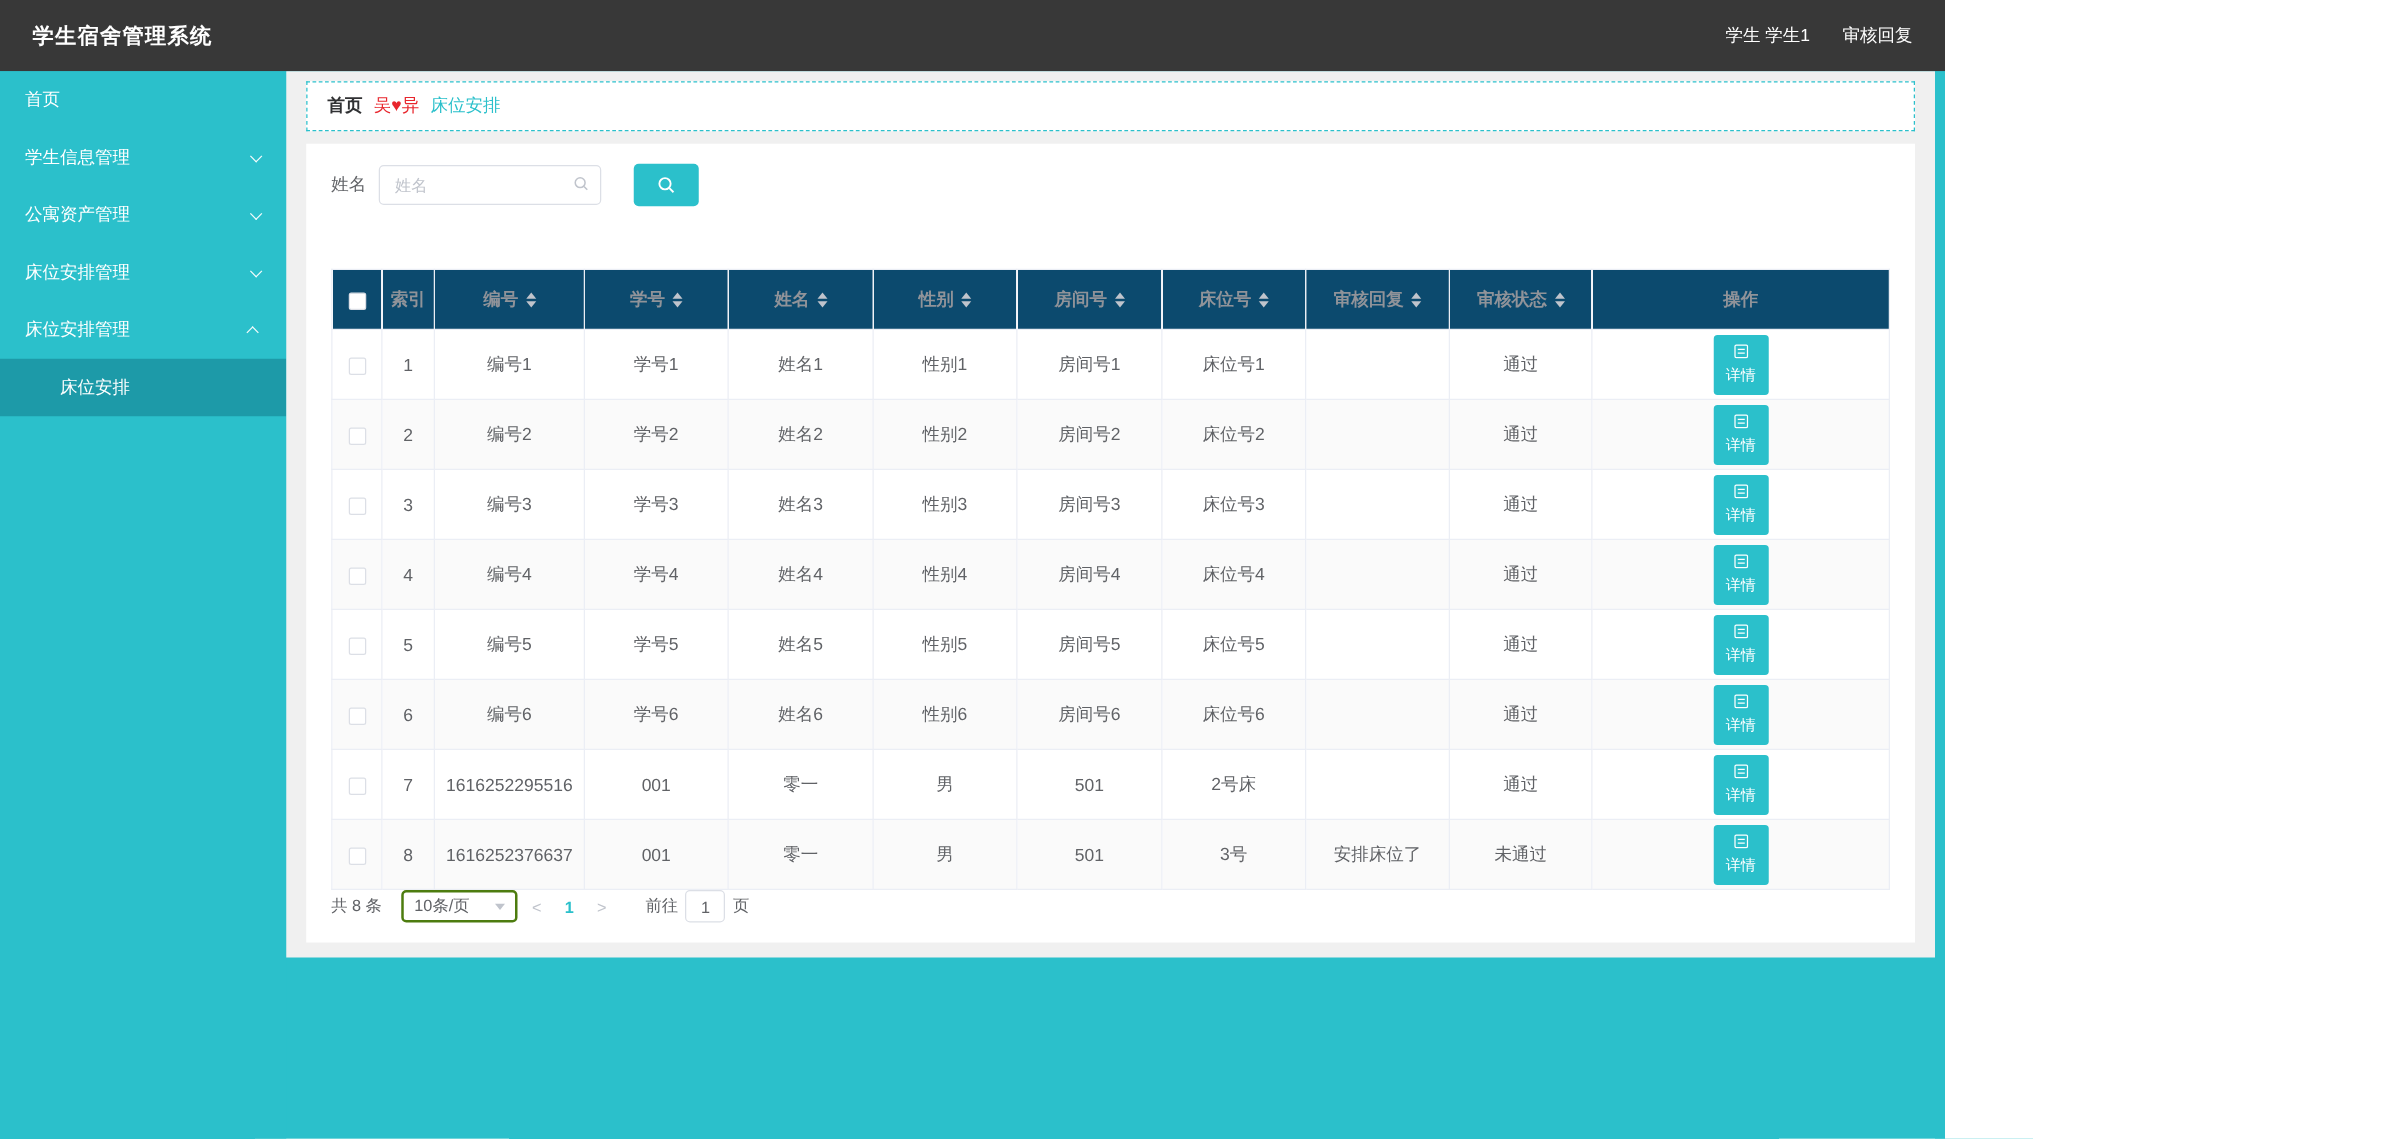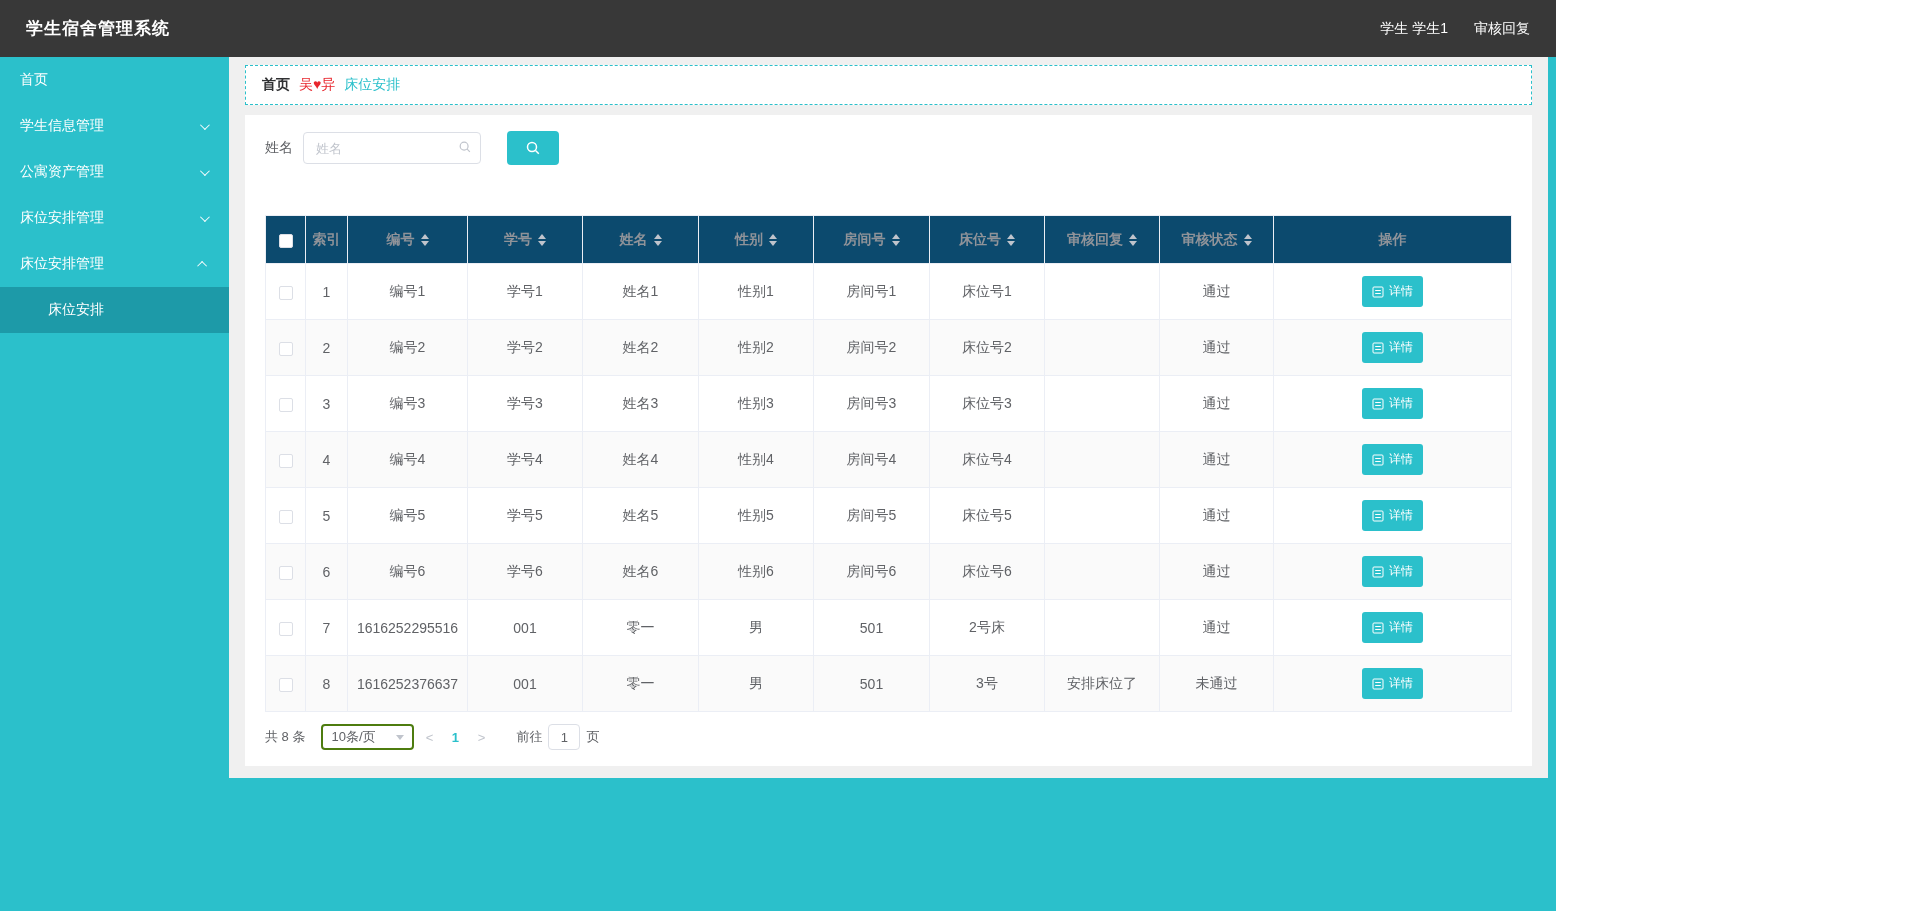--- a/index.html
+++ b/index.html
@@ -92,25 +92,25 @@
   }
   .caret-up{width:0;height:0;border-left:4px solid transparent;border-right:4px solid transparent;border-bottom:5px solid #c0c4cc;}
   .caret-dn{width:0;height:0;border-left:4px solid transparent;border-right:4px solid transparent;border-top:5px solid #c0c4cc;}
   .checkbox{
     display:inline-block;width:14px;height:14px;border:1px solid #dcdfe6;
     border-radius:2px;background:#fff;vertical-align:middle;cursor:pointer;
   }
   .detail-btn{
     display:inline-flex;align-items:center;gap:5px;background:var(--accent);
     color:#fff;border:none;border-radius:3px;padding:7px 10px;font-size:12px;
-    cursor:pointer;font-family:inherit;
+    cursor:pointer;font-family:inherit;flex-direction:column;
   }
   
   .pagination{
-    margin-top:12px;display:flex;align-items:center;font-size:13px;color:var(--text);
+    display:flex;align-items:center;font-size:13px;color:var(--text);
   }
   .page-size-select{
     margin-left:16px;width:93px;height:26px;border:2px solid #4d7c0f;border-radius:4px;
     display:flex;align-items:center;justify-content:space-between;padding:0 8px;
     cursor:pointer;color:var(--text);
   }
   .sel-caret{width:0;height:0;border-left:4px solid transparent;border-right:4px solid transparent;border-top:5px solid #c0c4cc;}
   .pg-arrow{margin:0 6px;color:#c0c4cc;font-size:13px;cursor:pointer;min-width:18px;text-align:center;}
   .pg-arrow:first-of-type{margin-left:18px;}
   .pg-num{min-width:22px;text-align:center;color:var(--accent);font-weight:bold;cursor:pointer;}

